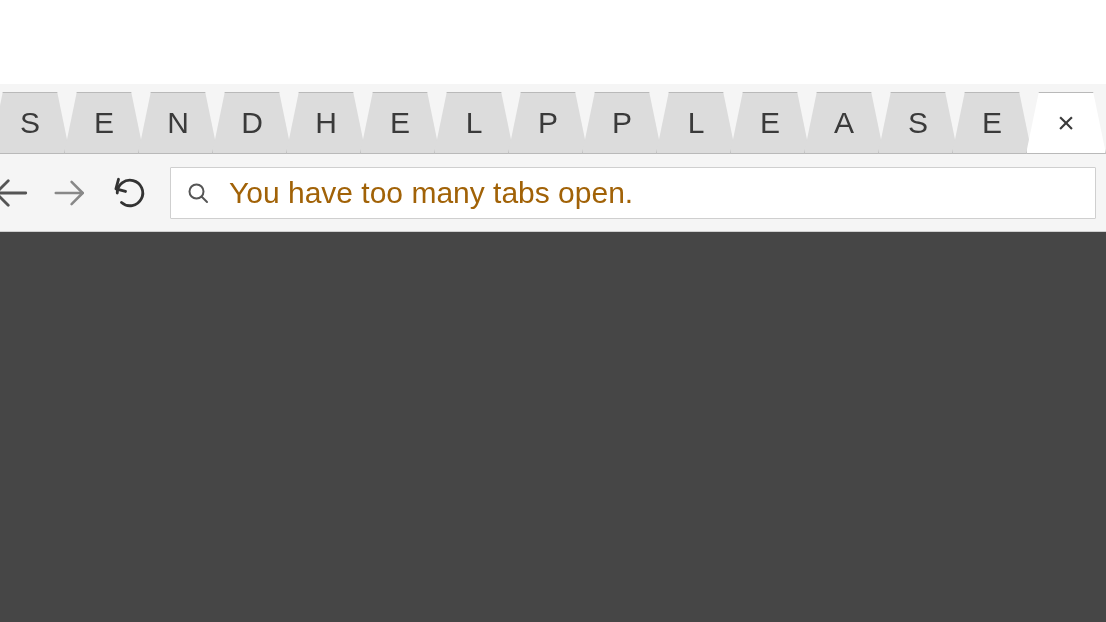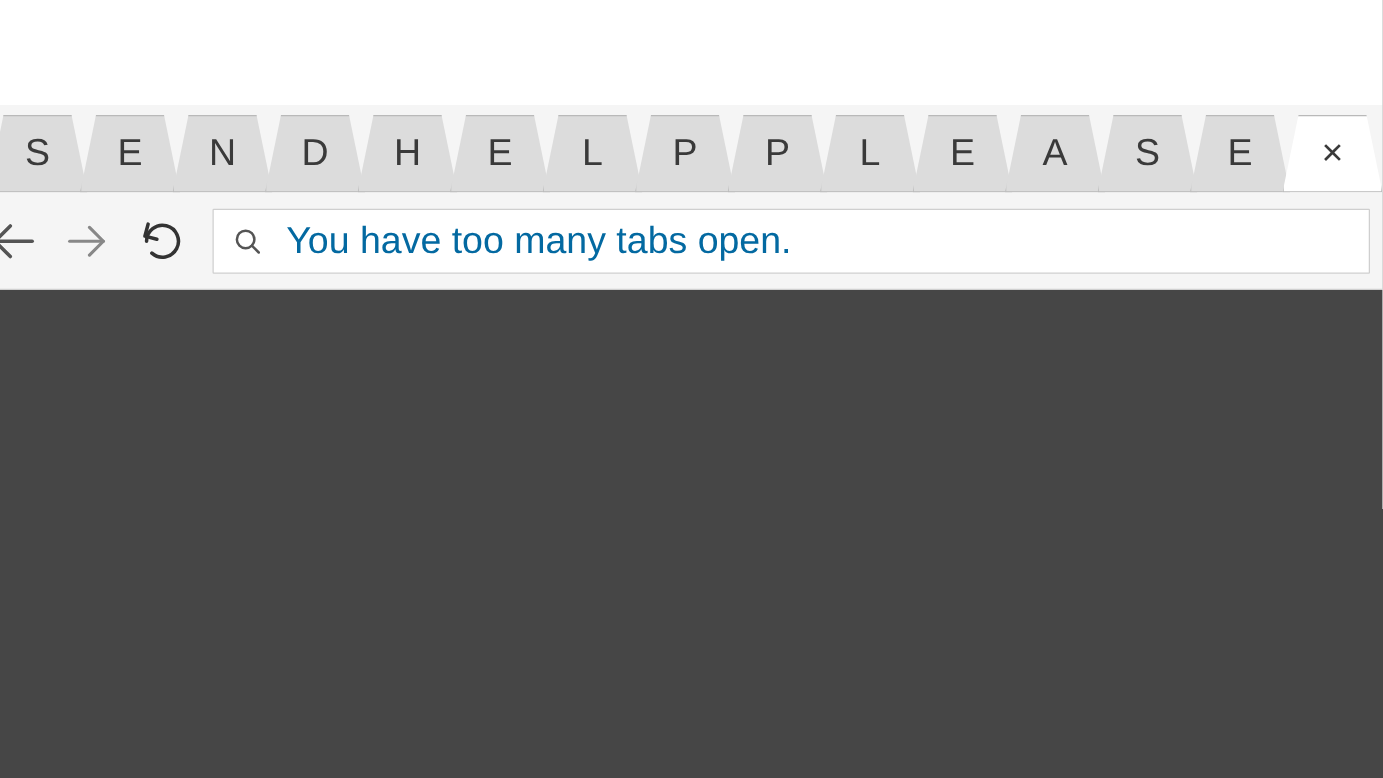--- a/index.html
+++ b/index.html
@@ -79,21 +79,21 @@
     height: 26px;
     color: #555;
     display: flex;
     align-items: center;
     justify-content: center;
     margin-right: 18px;
   }
 
   .address-text {
     font-size: 30px;
-    color: #0369a1;
+    color: #a16207;
     flex: 1;
     outline: none;
     border: none;
     background: transparent;
     font-family: Arial, Helvetica, sans-serif;
   }
 
   .content {
     width: 100%;
     height: calc(622px - 84px - 70px - 78px);

